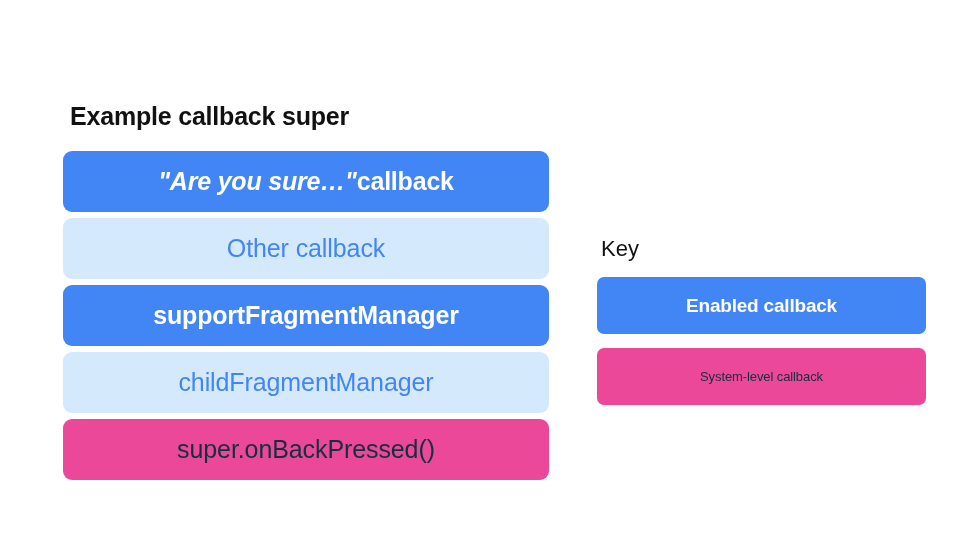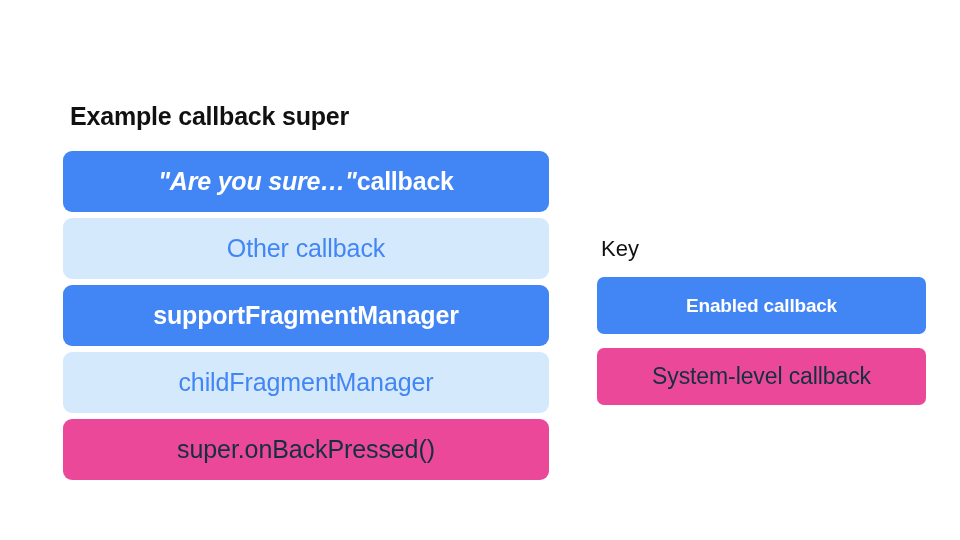--- a/index.html
+++ b/index.html
@@ -117,21 +117,21 @@
     align-items: center;
     justify-content: center;
     text-align: center;
     box-sizing: border-box;
     padding: 0 10px;
     white-space: nowrap;
   }
 
   .key-row.state-enabled  { font-size: 19px; font-weight: 700; }
   .key-row.state-disabled { font-size: 19px; font-weight: 400; }
-  .key-row.state-system   { font-size: 23px; font-weight: 400; }
+  .key-row.state-system   { font-size: 13px; font-weight: 400; }
 </style>
 </head>
 <body>
 
 <div class="slide">
 
   <section class="stack-section">
 
     <h1 class="stack-title">Example callback super</h1>
 

